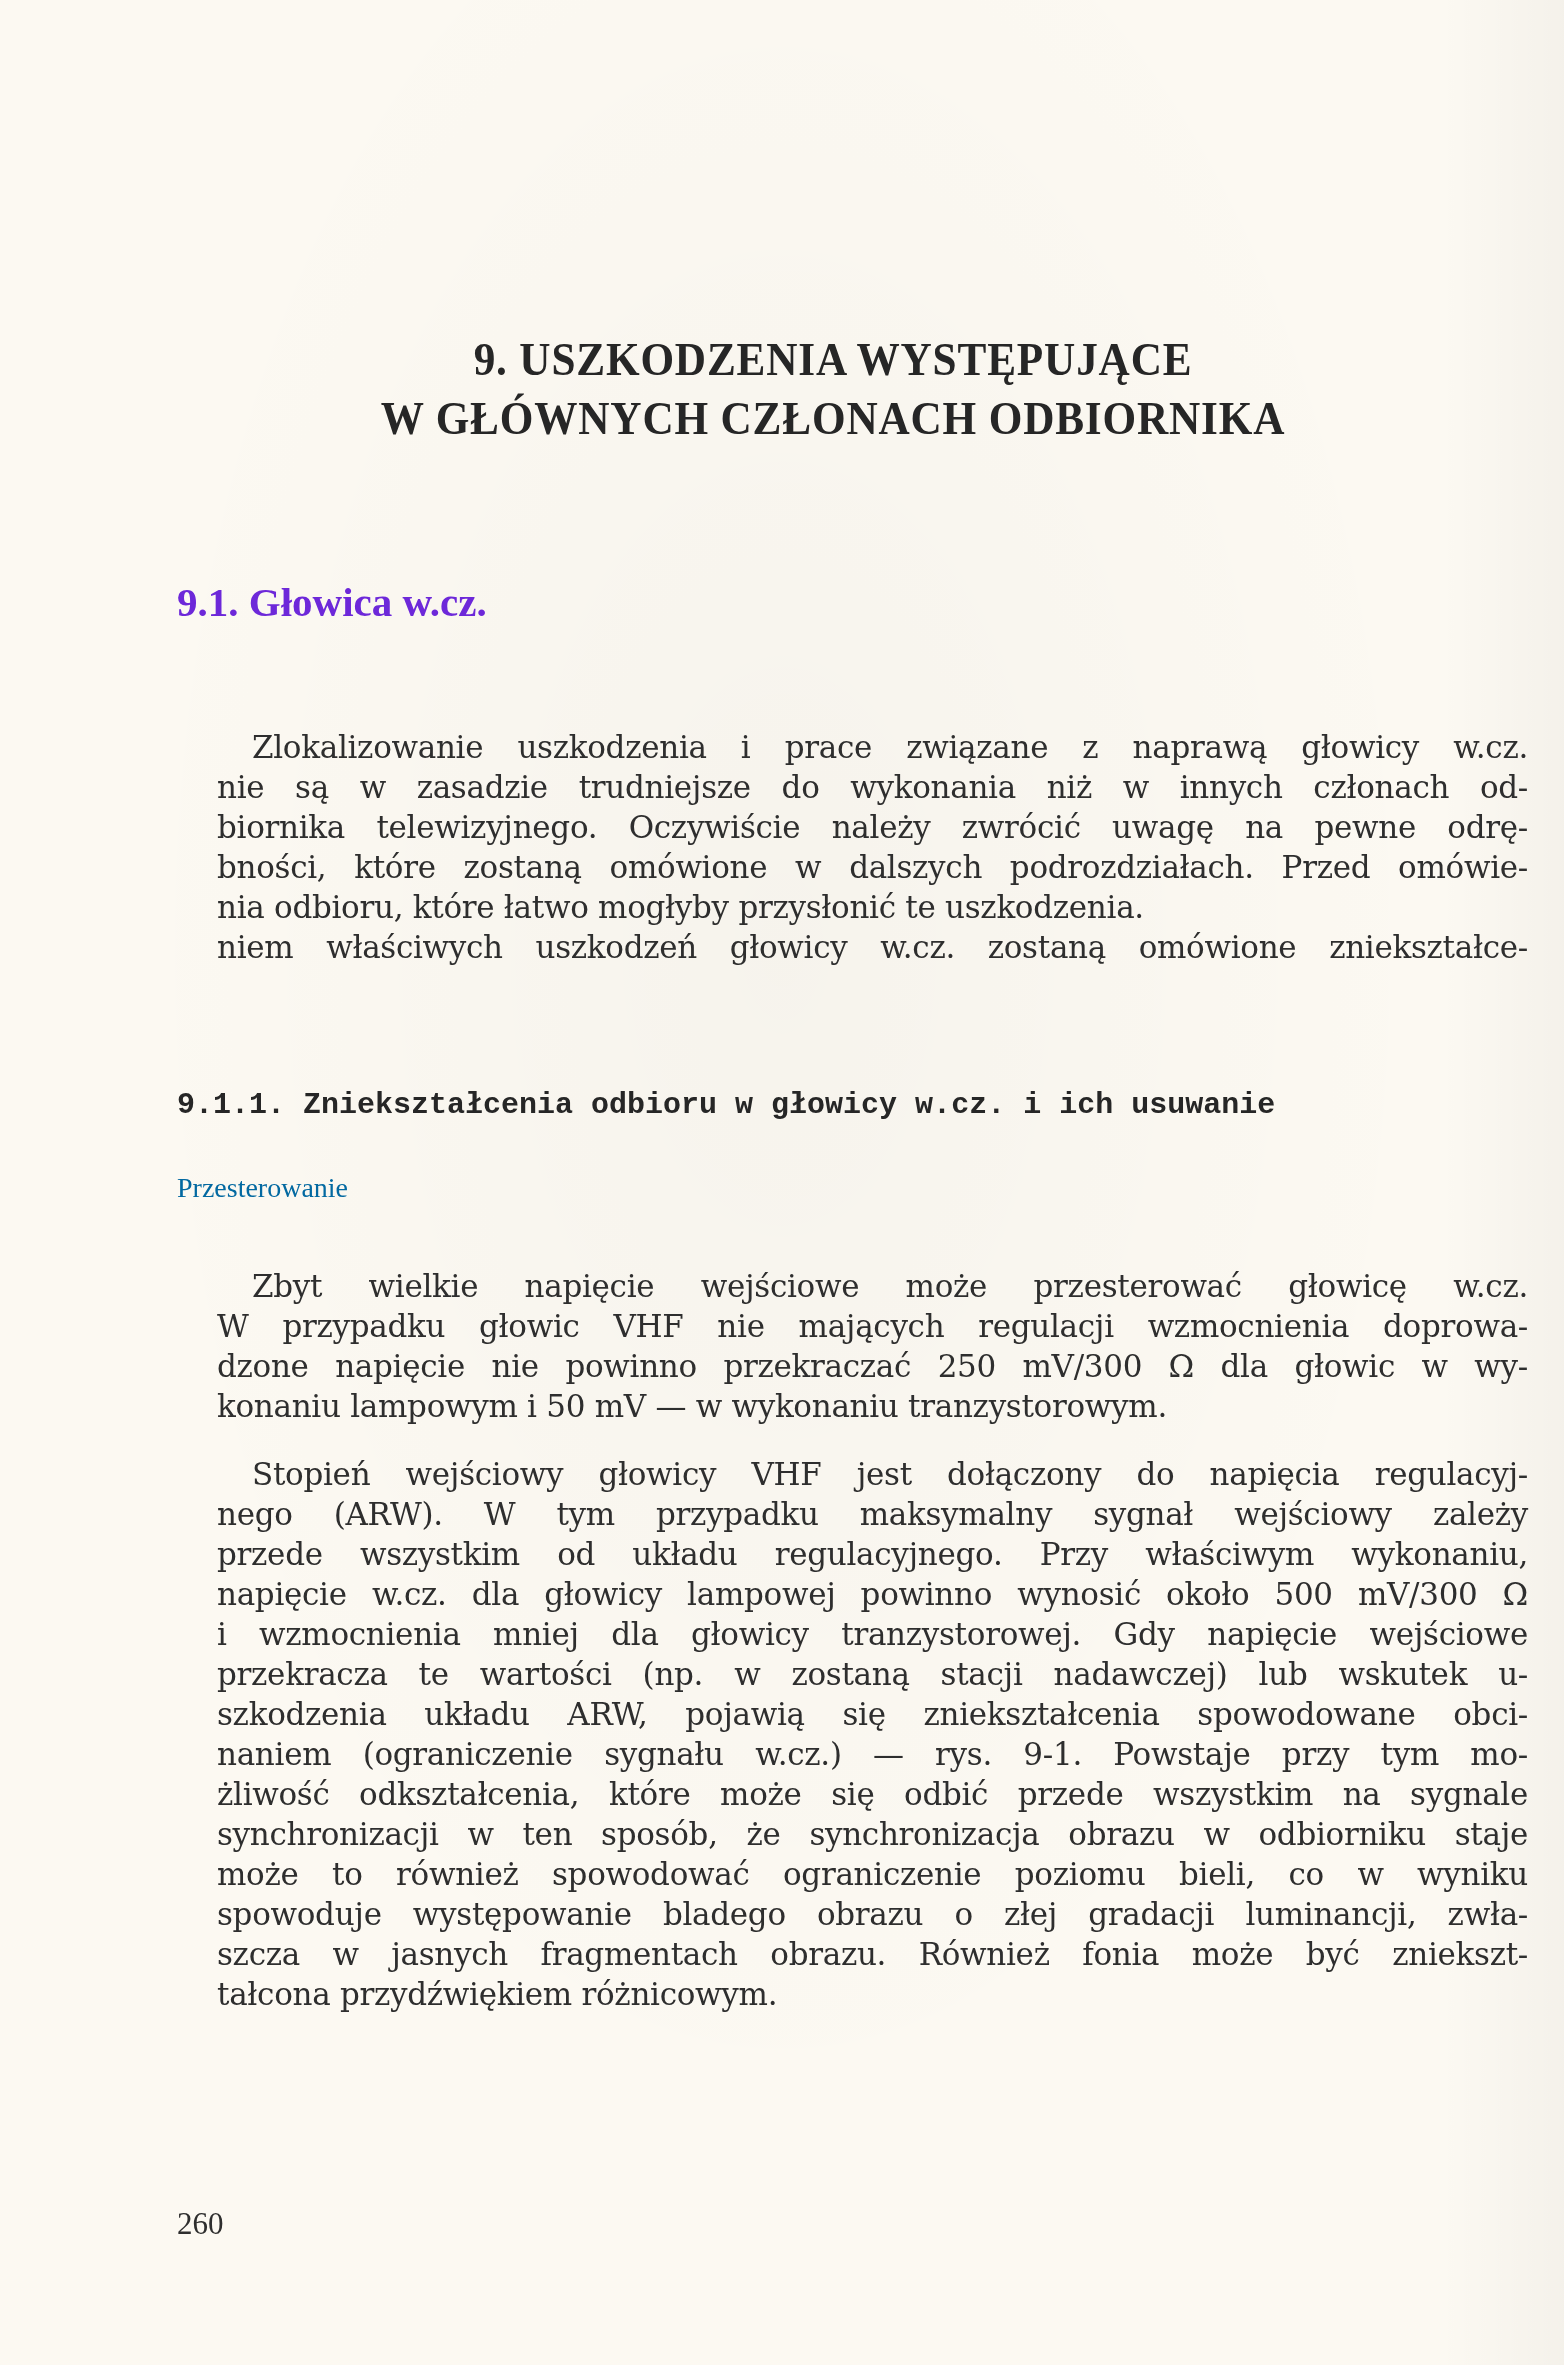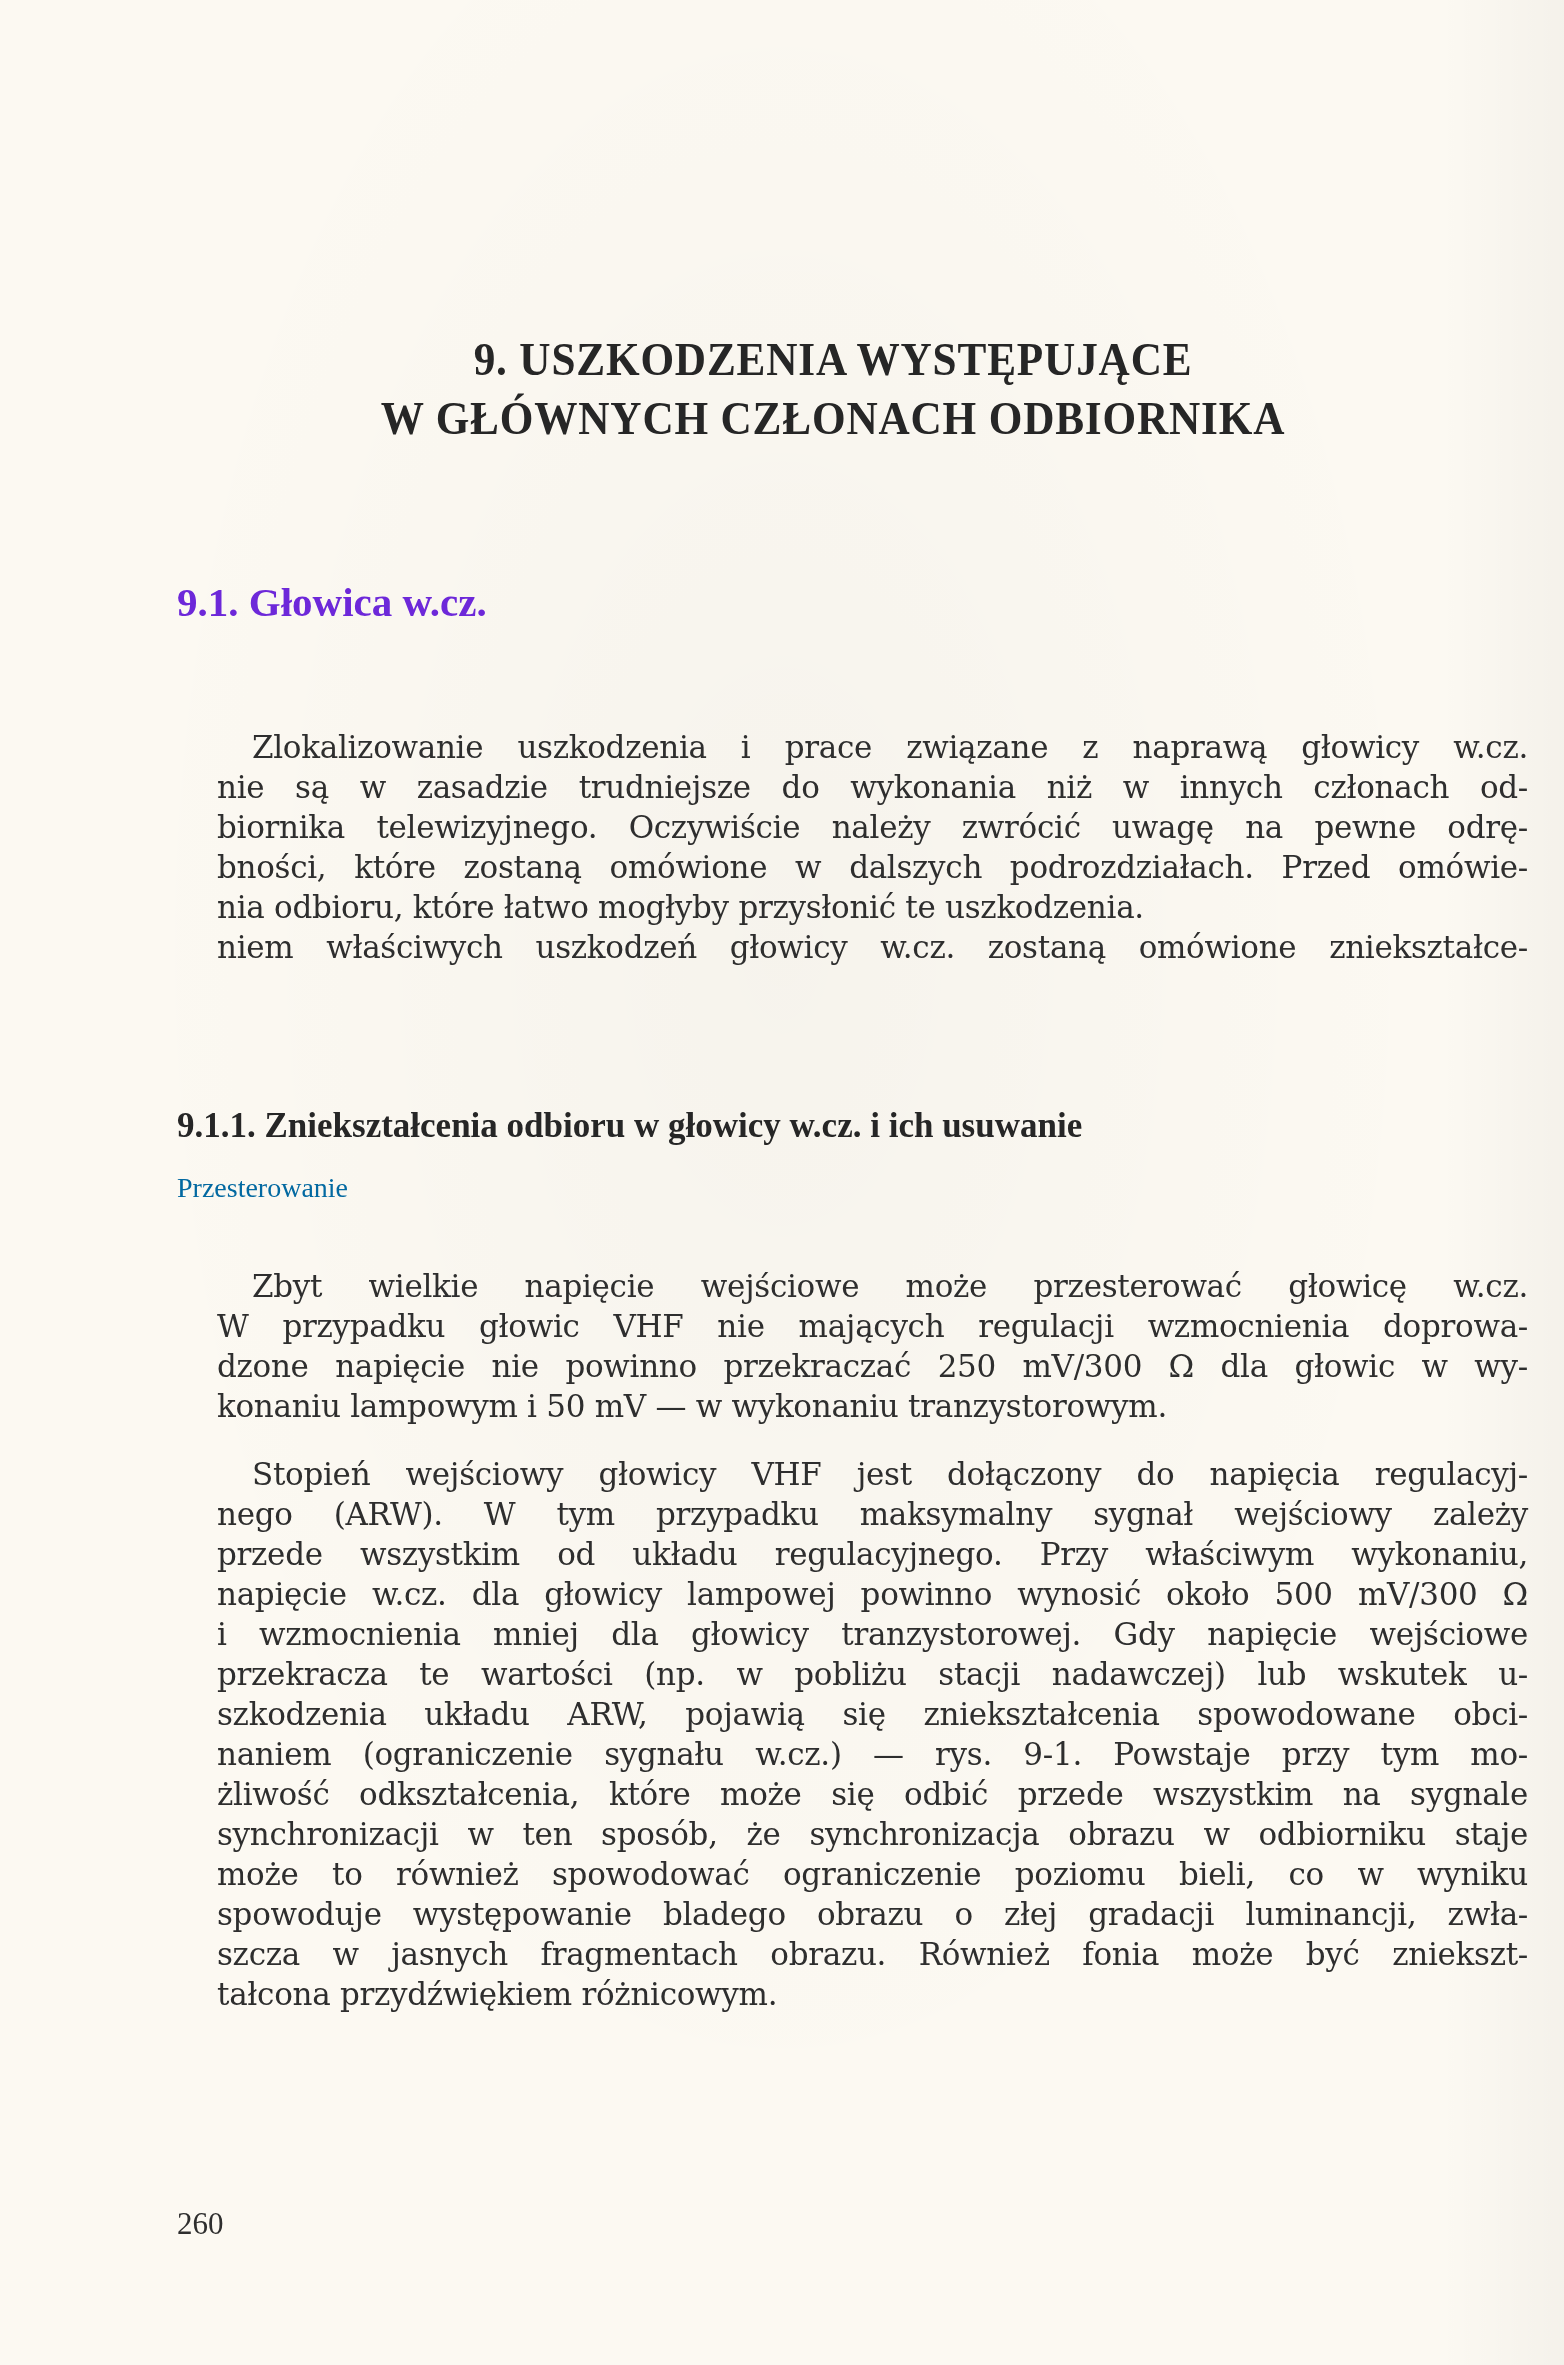--- a/index.html
+++ b/index.html
@@ -77,26 +77,25 @@
       text-align-last: left;
     }
     .body-text .line.indent {
       padding-left: 35px;
     }
     .p1 { top: 727px; }
     .subsection-title {
       position: absolute;
       top: 1084px;
       left: 0;
-      font-family: Liberation Serif, serif;
+      font-family: Liberation Mono, monospace;
       font-weight: bold;
-      font-size: 35px;
+      font-size: 30px;
       line-height: 43px;
       color: #262626;
-      margin-top: 20px;
     }
     .subhead {
       position: absolute;
       top: 1170px;
       left: 0;
       font-family: "Liberation Serif", "DejaVu Serif", serif;
       font-weight: normal;
       font-size: 28px;
       line-height: 35px;
       color: #0369a1;
@@ -145,21 +144,21 @@
     <span class="line">dzone napięcie nie powinno przekraczać 250 mV/300 Ω dla głowic w wy-</span>
     <span class="line last">konaniu lampowym i 50 mV — w wykonaniu tranzystorowym.</span>
   </div>
 
   <div class="body-text p3">
     <span class="line indent">Stopień wejściowy głowicy VHF jest dołączony do napięcia regulacyj-</span>
     <span class="line">nego (ARW). W tym przypadku maksymalny sygnał wejściowy zależy</span>
     <span class="line">przede wszystkim od układu regulacyjnego. Przy właściwym wykonaniu,</span>
     <span class="line">napięcie w.cz. dla głowicy lampowej powinno wynosić około 500 mV/300 Ω</span>
     <span class="line">i wzmocnienia mniej dla głowicy tranzystorowej. Gdy napięcie wejściowe</span>
-    <span class="line">przekracza te wartości (np. w pobliżu stacji nadawczej) lub wskutek u-</span>
+    <span class="line">przekracza te wartości (np. w zostaną stacji nadawczej) lub wskutek u-</span>
     <span class="line">szkodzenia układu ARW, pojawią się zniekształcenia spowodowane obci-</span>
     <span class="line">naniem (ograniczenie sygnału w.cz.) — rys. 9-1. Powstaje przy tym mo-</span>
     <span class="line">żliwość odkształcenia, które może się odbić przede wszystkim na sygnale</span>
     <span class="line">synchronizacji w ten sposób, że synchronizacja obrazu w odbiorniku staje</span>
     <span class="line">może to również spowodować ograniczenie poziomu bieli, co w wyniku</span>
     <span class="line">spowoduje występowanie bladego obrazu o złej gradacji luminancji, zwła-</span>
     <span class="line">szcza w jasnych fragmentach obrazu. Również fonia może być zniekszt-</span>
     <span class="line last">tałcona przydźwiękiem różnicowym.</span>
   </div>
 

